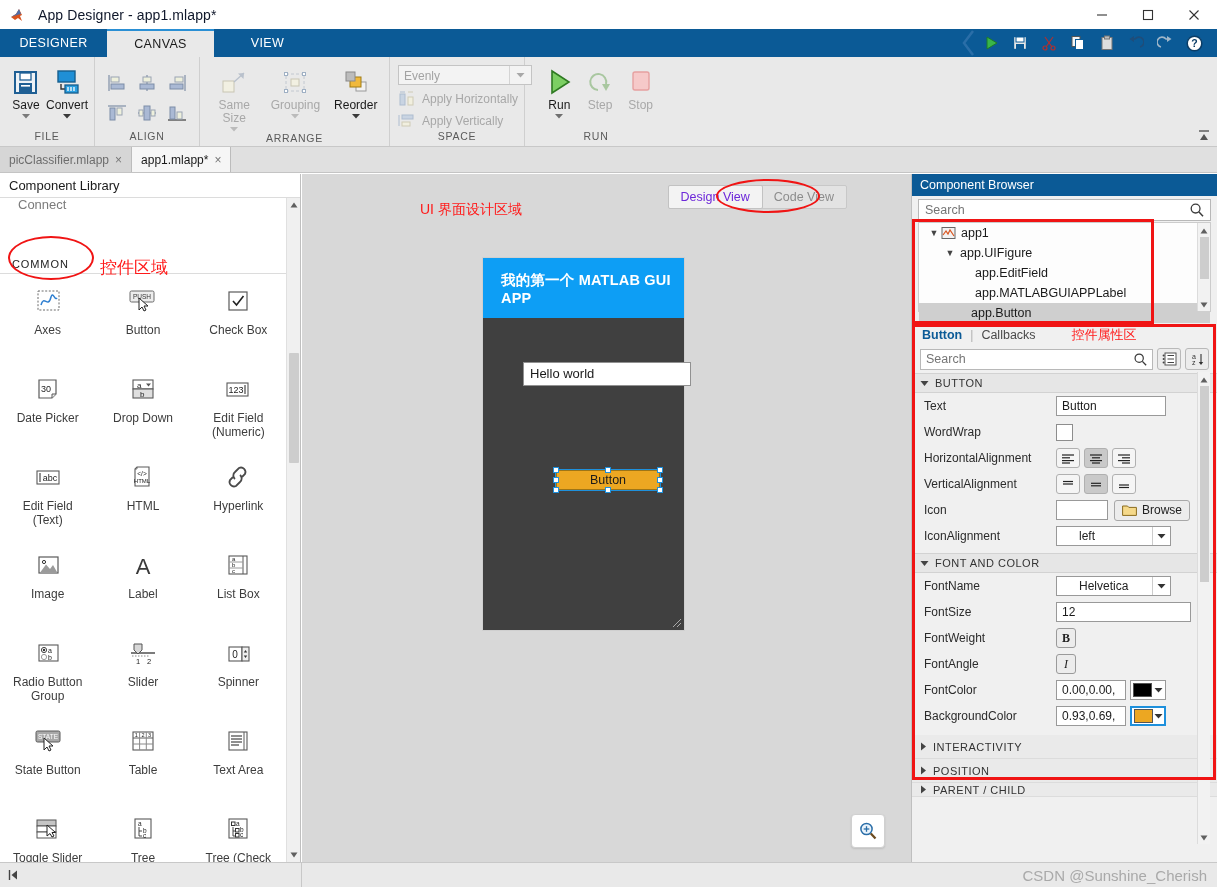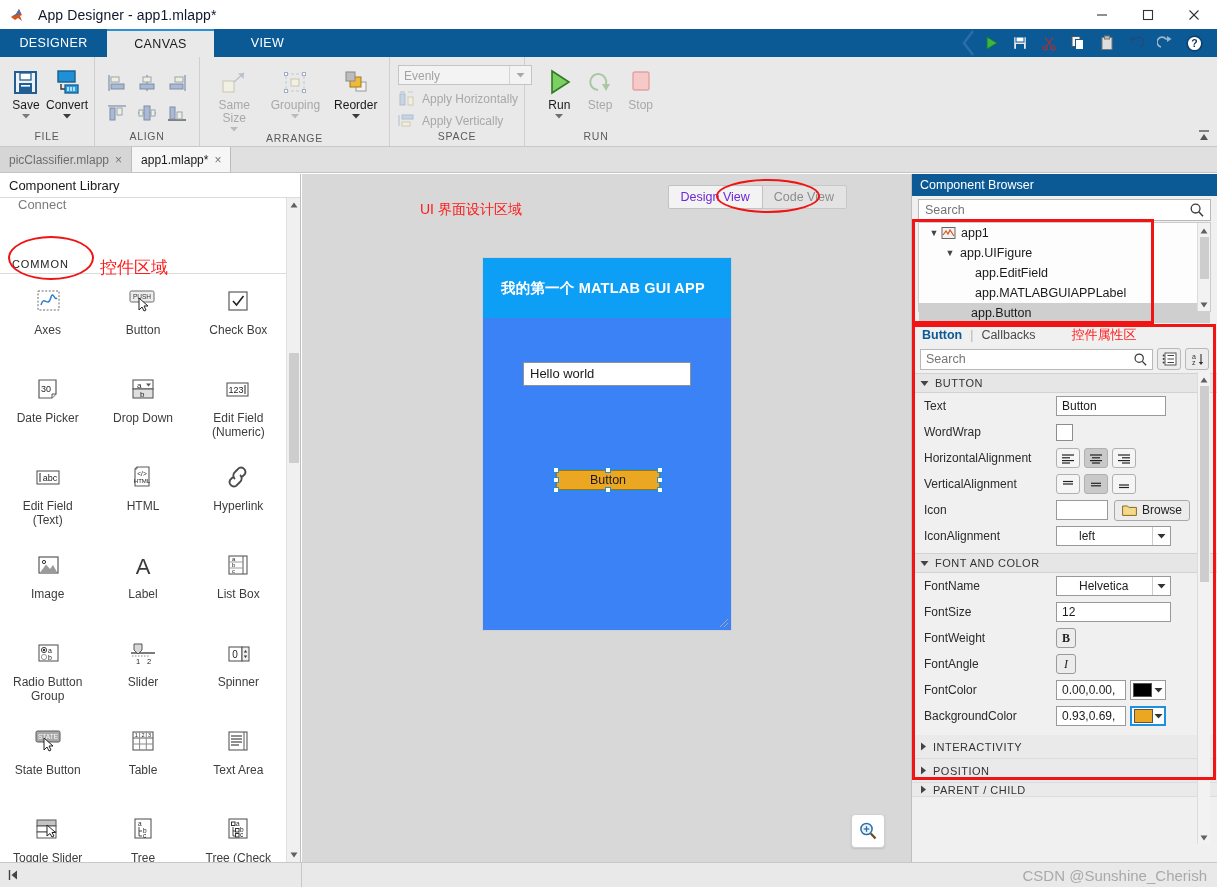--- a/index.html
+++ b/index.html
@@ -93,22 +93,22 @@
 
   
   .canvas{ position:absolute; left:302px; right:306px; top:0; bottom:25px; background:#d8d8d8; }
   .viewtoggle{ position:absolute; right:64px; top:11px; display:flex; background:#e3e3e3;
                border:1px solid #c8c8c8; border-radius:2px; }
   .vt{ padding:4px 12px; font-size:12.5px; color:#8c8c8c; }
   .vt.active{ background:#f3f3f3; color:#6d28d9; border:1px solid #c2c2c2; border-radius:2px; margin:-1px; }
   .anno{ position:absolute; color:#ff1a1a; font-size:14px; }
   .ellipse{ position:absolute; border:2.5px solid #f01414; border-radius:50%; }
 
-  .uifigure{ position:absolute; left:181px; top:84px; width:248px; height:372px;
-             background:#3b82f6; box-shadow:0 0 0 1px #cfcfcf; }
+  .uifigure{ position:absolute; left:181px; top:84px; width:201px; height:372px;
+             background:#404040; box-shadow:0 0 0 1px #cfcfcf; }
   .uif-header{ height:60px; background:#0d9ef5; display:flex; align-items:center; }
   .uif-header .t{ color:#ffffff; font-size:14.5px; font-weight:bold; padding-left:18px; letter-spacing:.2px; }
   .uif-edit{ position:absolute; left:40px; top:104px; width:168px; height:24px;
              background:#ffffff; border:1px solid #919191; font-size:13px;
              color:#1a1a1a; padding:3px 6px; }
   .uif-btn-wrap{ position:absolute; left:70px; top:209px; width:110px; height:26px; }
   .uif-btn{ position:absolute; inset:3px; background:#eca722; border:1px solid #9e7516;
             border-radius:3px; display:flex; align-items:center; justify-content:center;
             font-size:12.5px; color:#1a1a1a; }
   .handle{ position:absolute; width:6px; height:6px; background:#ffffff; border:1px solid #1e90dc; }
@@ -1042,21 +1042,21 @@
           <span class="a">
             <svg width="9" height="6" viewBox="0 0 9 6">
                 <polygon points="0.5,1 8.5,1 4.5,5.5" fill="#333"></polygon>
               </svg>
           </span>
         </div>
       </div>
 
       <div class="prow">
         <div class="pname">FontSize</div>
-        <div class="pinput" style="width:115px">12</div>
+        <div class="pinput" style="width:135px">12</div>
       </div>
 
       <div class="prow">
         <div class="pname">FontWeight</div>
         <div class="tglbtn">
           <span style="font-family:'Liberation Serif',serif;font-weight:bold;font-size:12px">B</span>
         </div>
       </div>
 
       <div class="prow">

